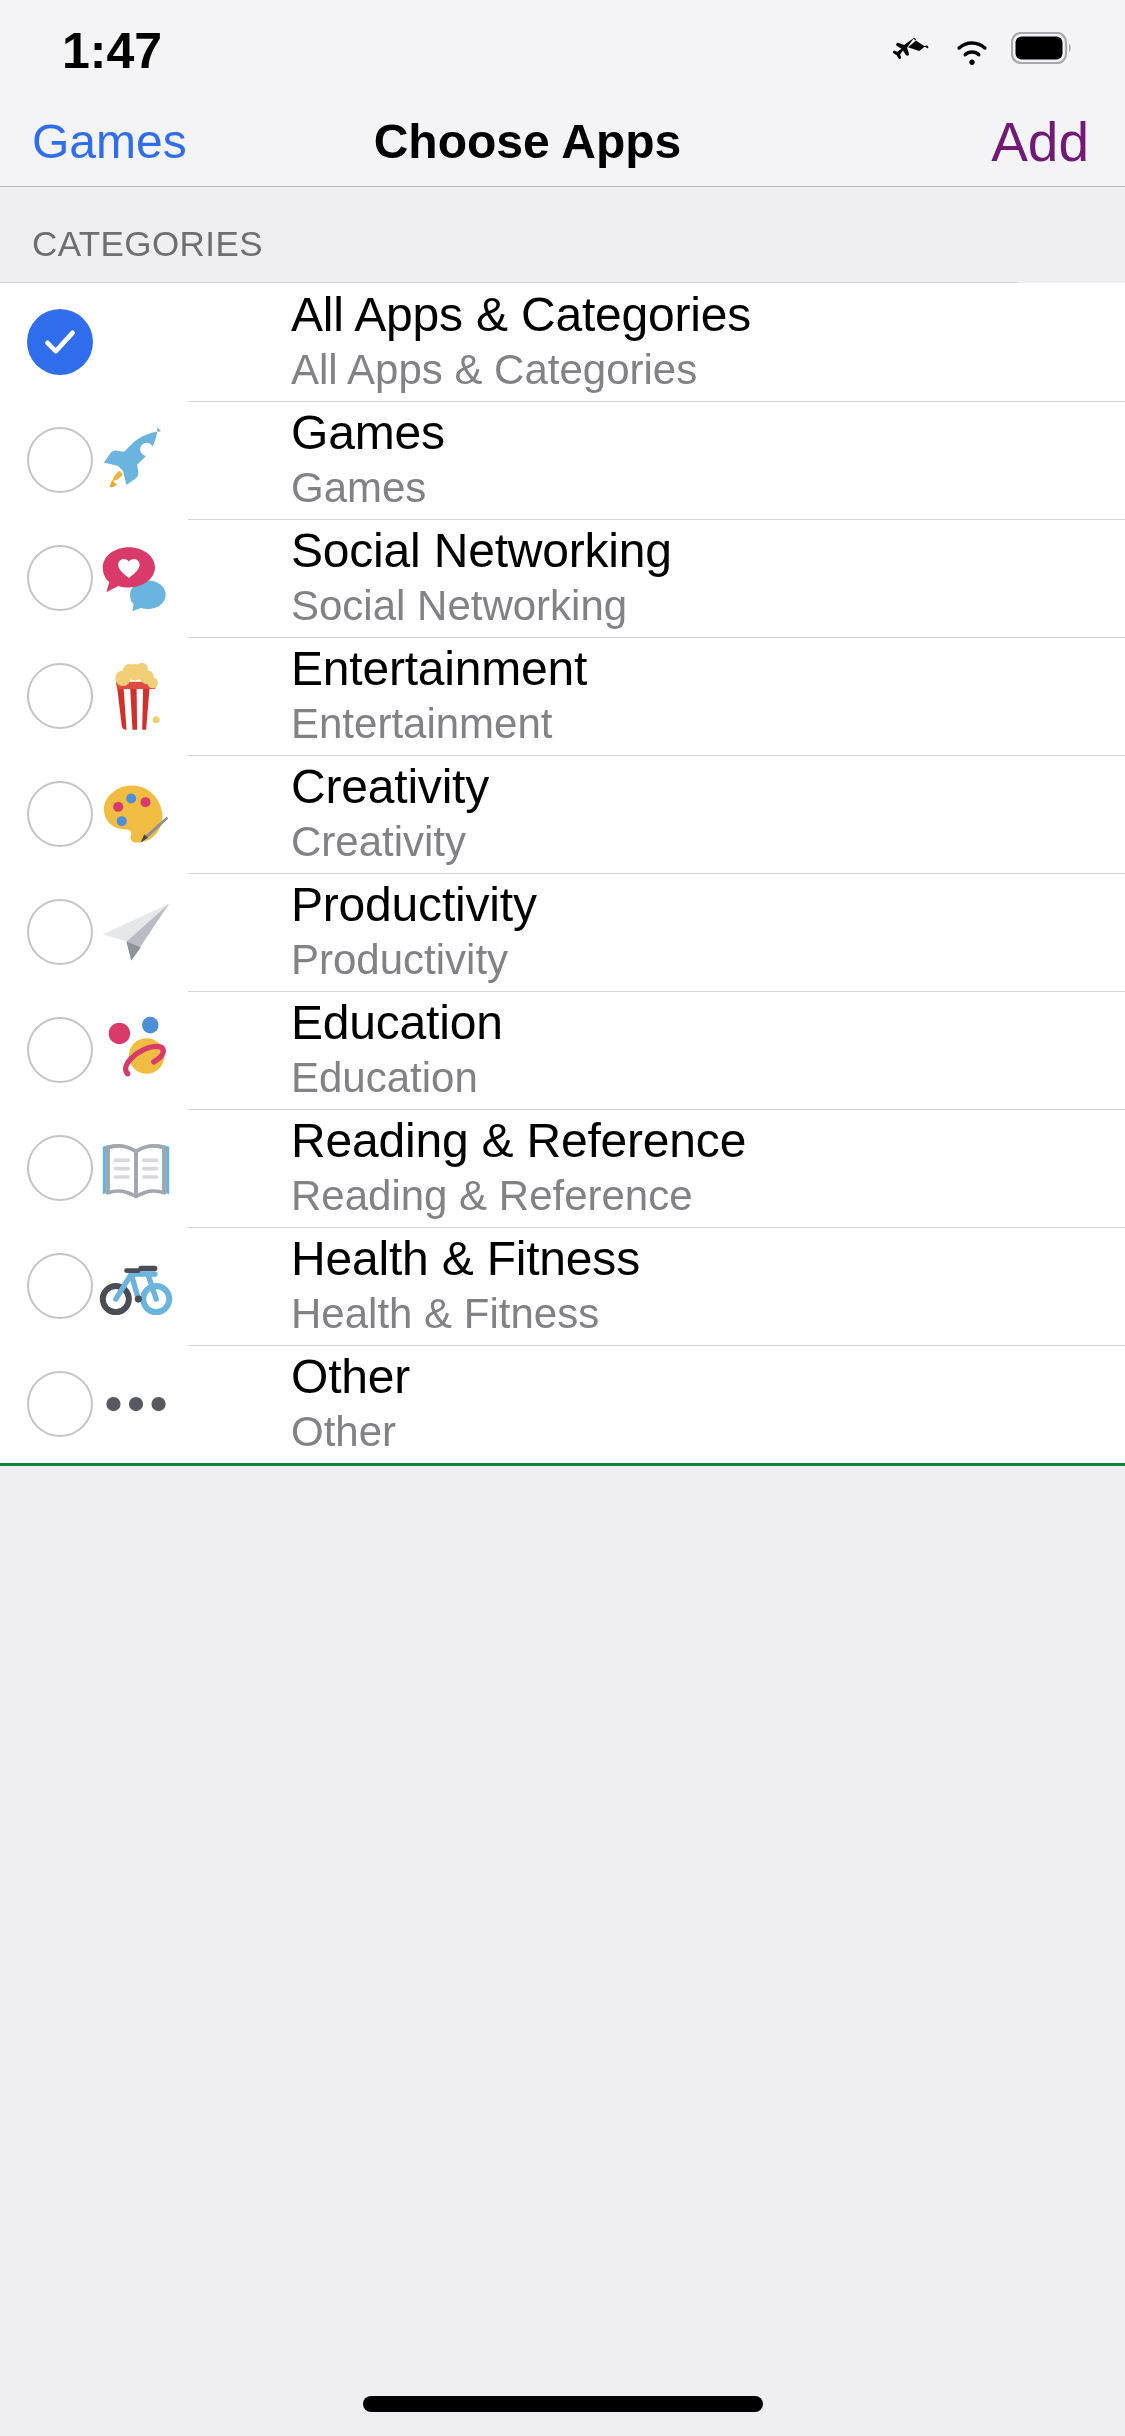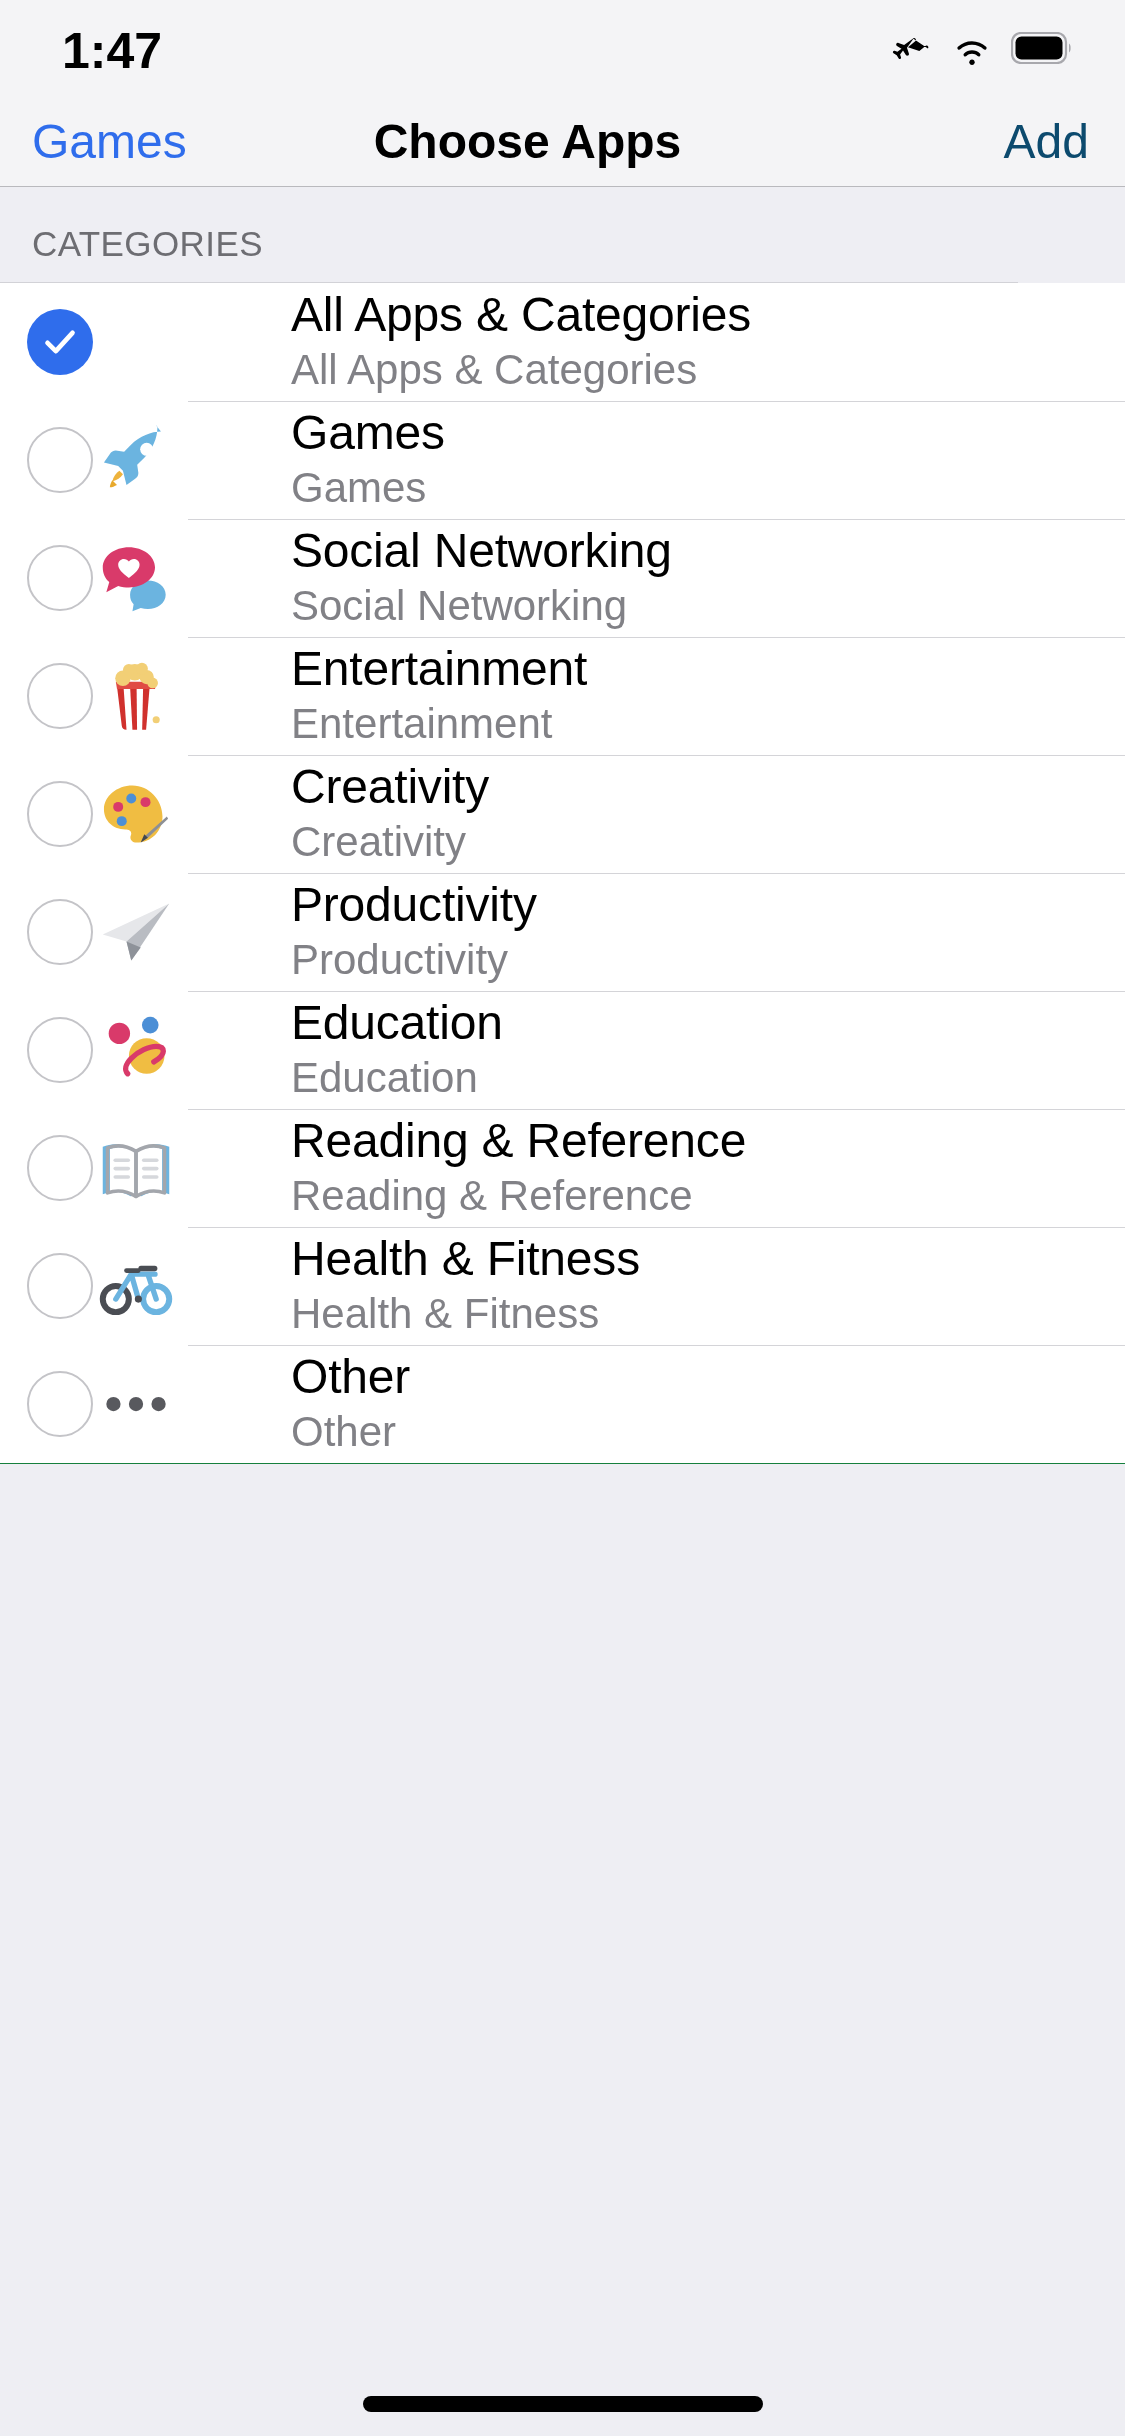--- a/index.html
+++ b/index.html
@@ -42,39 +42,39 @@
     font-size:48px; color:#2f6dec; letter-spacing:0px;
   }
   .nav-title {
     position:absolute; left:0; top:0; width:1055px; height:91px;
     display:flex; align-items:center; justify-content:center;
     font-size:48px; font-weight:700; color:#000;
   }
   .nav-add {
     position:absolute; right:36px; top:0; height:91px;
     display:flex; align-items:center;
-    font-size:48px; color:#0c4a6e;
+    font-size:55px; color:#701a75;
   }
 
   
   .section-header {
     position:absolute; top:187px; left:0; width:1018px; height:96px;
     background:#eeeef3;
     border-bottom:1px solid #d2d2d7;
   }
   .section-header-label {
     position:absolute; left:32px; bottom:18px;
     font-size:35px; color:#6d6d72; letter-spacing:0.4px;
   }
 
   
   .list {
     position:absolute; top:283px; left:0; width:1125px;
     background:#ffffff;
-    border-bottom:1px solid #15803d;
+    border-bottom:3px solid #15803d;
   }
   .row {
     position:relative; height:118px; width:1125px;
     display:flex; align-items:center;
   }
   .row-sep {
     position:absolute; left:188px; right:0; top:0; height:1px;
     background:#d4d4d8;
   }
   .row:first-child .row-sep { display:none; }

